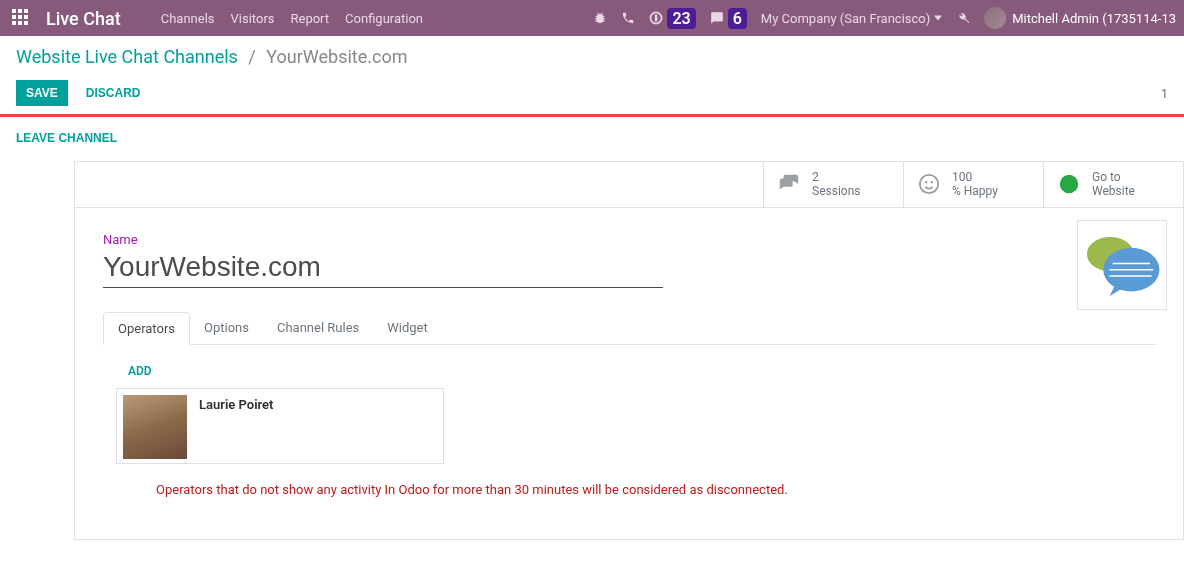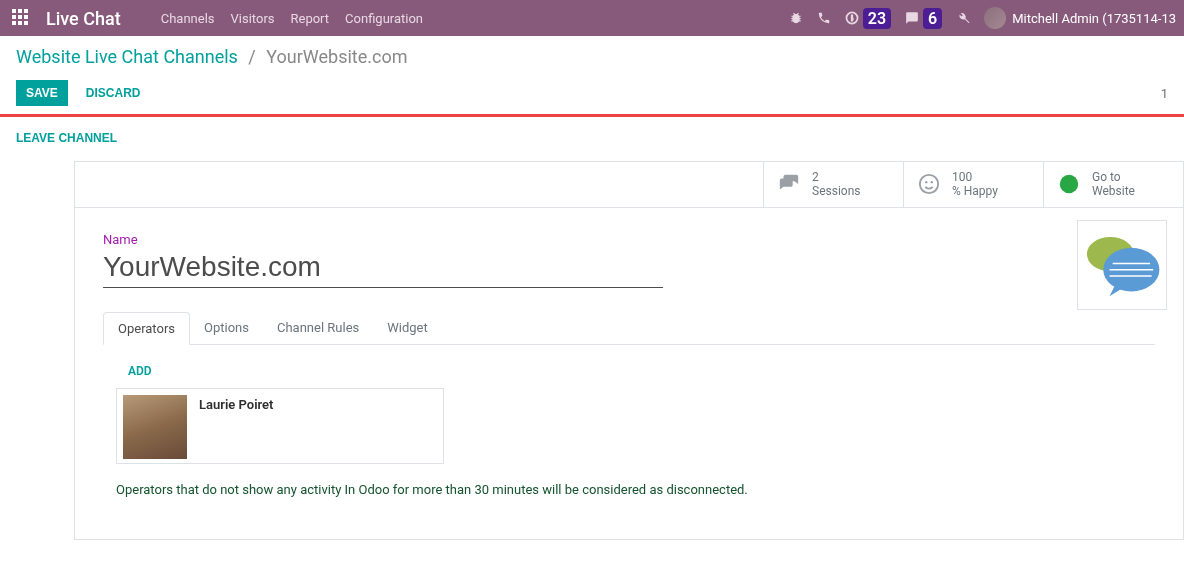--- a/index.html
+++ b/index.html
@@ -61,21 +61,21 @@
   .tab-content { padding: 18px 13px; }
   .add-link { color: #00a09d; font-size: 12px; font-weight: 600; margin: 0 0 10px 12px; display: inline-block; cursor: pointer; }
   
   .operators { display: flex; gap: 20px; }
   .operator-card { border: 1px solid #dee2e6; width: 328px; height: 76px; padding: 6px; display: flex; gap: 12px; align-items: flex-start; }
   .op-avatar { width: 64px; height: 64px; background: #ccc; }
   .op-avatar.a1 { background: linear-gradient(160deg,#b89a7a 0%, #8a6a4a 50%, #6a4a3a 100%); }
   .op-avatar.a2 { background: radial-gradient(circle at 50% 35%, #d9b89a, #7a5a4a); }
   .op-name { font-weight: 600; color: #2e2e2e; padding-top: 2px; }
   
-  .help-text { color: #14532d; font-size: 13px; margin-top: 18px; }
+  .help-text { color: #b91c1c; font-size: 13px; margin-top: 18px; margin-left: 40px; }
 </style>
 </head>
 <body>
 
 <div class="topbar">
   <div class="apps-icon">
     <div></div>
       <div></div>
       <div></div>
       <div></div>
@@ -110,20 +110,26 @@
           <circle cx="12" cy="12" r="9" fill="none" stroke="#e9d8e4" stroke-width="2"></circle>
           <path d="M12 7v5l3 2" stroke="#e9d8e4" stroke-width="2" fill="none"></path>
         </svg>
       <span class="badge">23</span>
     </div>
     <div class="sys-item">
       <svg width="14" height="14" viewBox="0 0 24 24">
           <path d="M20 2H4a2 2 0 0 0-2 2v18l4-4h14a2 2 0 0 0 2-2V4a2 2 0 0 0-2-2z"></path>
         </svg>
       <span class="badge">6</span>
+    </div>
+    <div class="company">
+      <span>My Company (San Francisco)</span>
+      <svg width="8" height="8" viewBox="0 0 10 6">
+          <path d="M0 0l5 6 5-6z" fill="#e9d8e4"></path>
+        </svg>
     </div>
     <div class="sys-item">
       <svg width="14" height="14" viewBox="0 0 24 24">
           <path d="M22.7 19.3l-6.4-6.4a7 7 0 0 0-8.2-9.2l3.6 3.6-2.1 2.1L6 5.8a7 7 0 0 0 9.2 8.2l6.4 6.4a1 1 0 0 0 1.4 0l-.3-.3a1 1 0 0 0 0-.8z"></path>
         </svg>
     </div>
     <div class="user-chip">
       <div class="avatar-sm"></div>
       <span>Mitchell Admin (1735114-13</span>
     </div>

